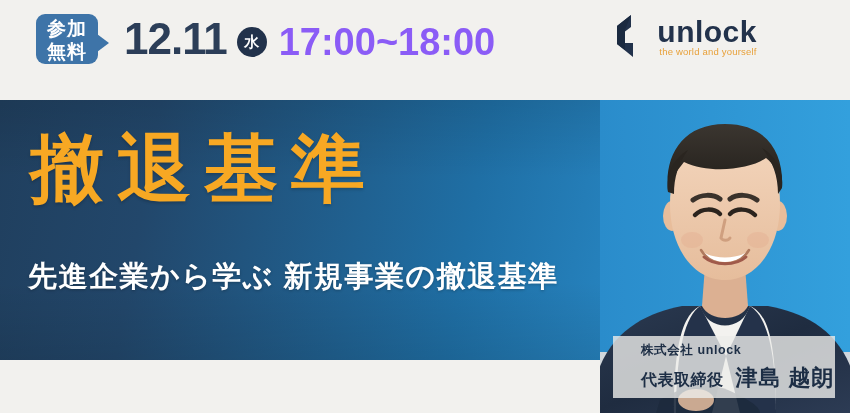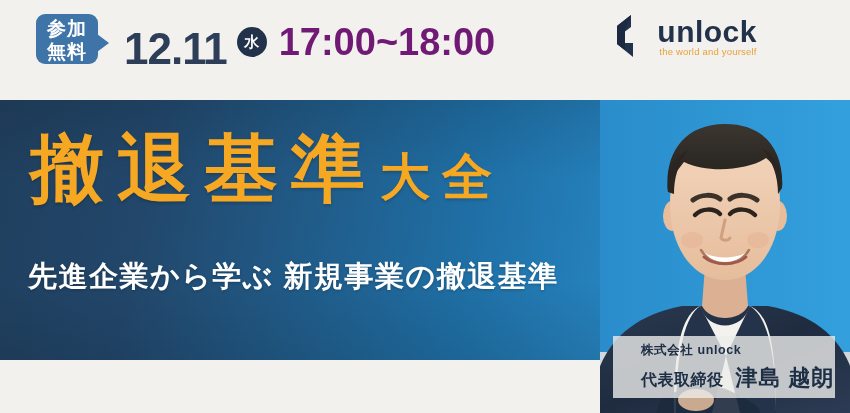--- a/index.html
+++ b/index.html
@@ -52,34 +52,34 @@
     border-left:12px solid #3e74a8;
   }
   .date-text{
     margin-left:26px;
     color:#2c3e58;
     font-size:44px;
     font-weight:bold;
     letter-spacing:-1px;
     line-height:1;
     position:relative;
-    top:10px;
+    top:0;
   }
   .dow-circle{
     margin-left:10px;
     width:30px;height:30px;border-radius:50%;
     background:#22324b;
     color:#ffffff;
     font-size:15px;font-weight:bold;
     display:flex;align-items:center;justify-content:center;
     position:relative;top:3px;
   }
   .time-text{
     margin-left:12px;
-    color:#701a75;
+    color:#8b5cf6;
     font-size:38px;
     font-weight:bold;
     letter-spacing:0px;
     line-height:1;
     position:relative;
     top:3px;
   }
 
   
   .logo{
@@ -229,21 +229,20 @@
         <span class="logo-tag">the world and yourself</span>
       </span>
     </div>
   </div>
 
   <div class="panel">
     <div class="panel-shade"></div>
 
     <div class="headline">
       <span class="headline-main">撤退基準</span>
-      <span class="headline-sub">大全</span>
     </div>
 
     <div class="subhead">先進企業から学ぶ 新規事業の撤退基準</div>
   </div>
 
   <div class="portrait">
     <svg width="250" height="313" viewBox="0 0 250 313" aria-hidden="true">
       <defs>
         <linearGradient id="bgblue" x1="0" y1="0" x2="1" y2="0">
           <stop offset="0" stop-color="#2a8ccb"></stop>

